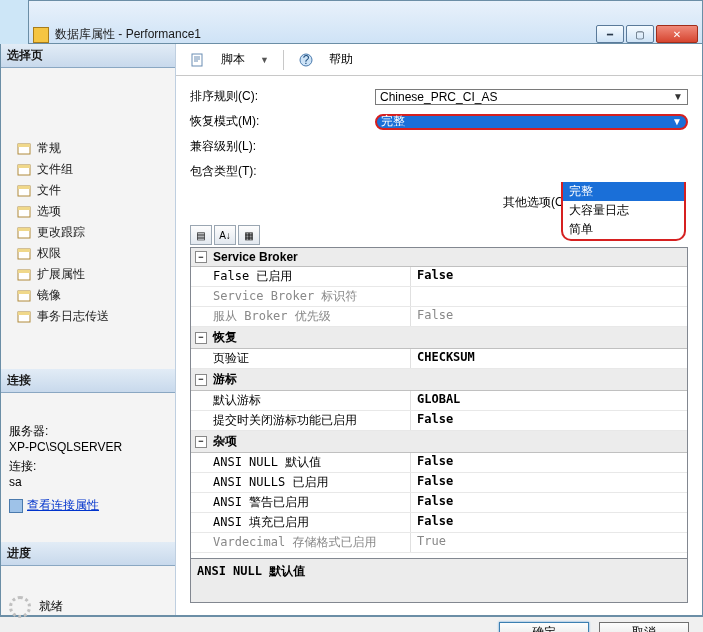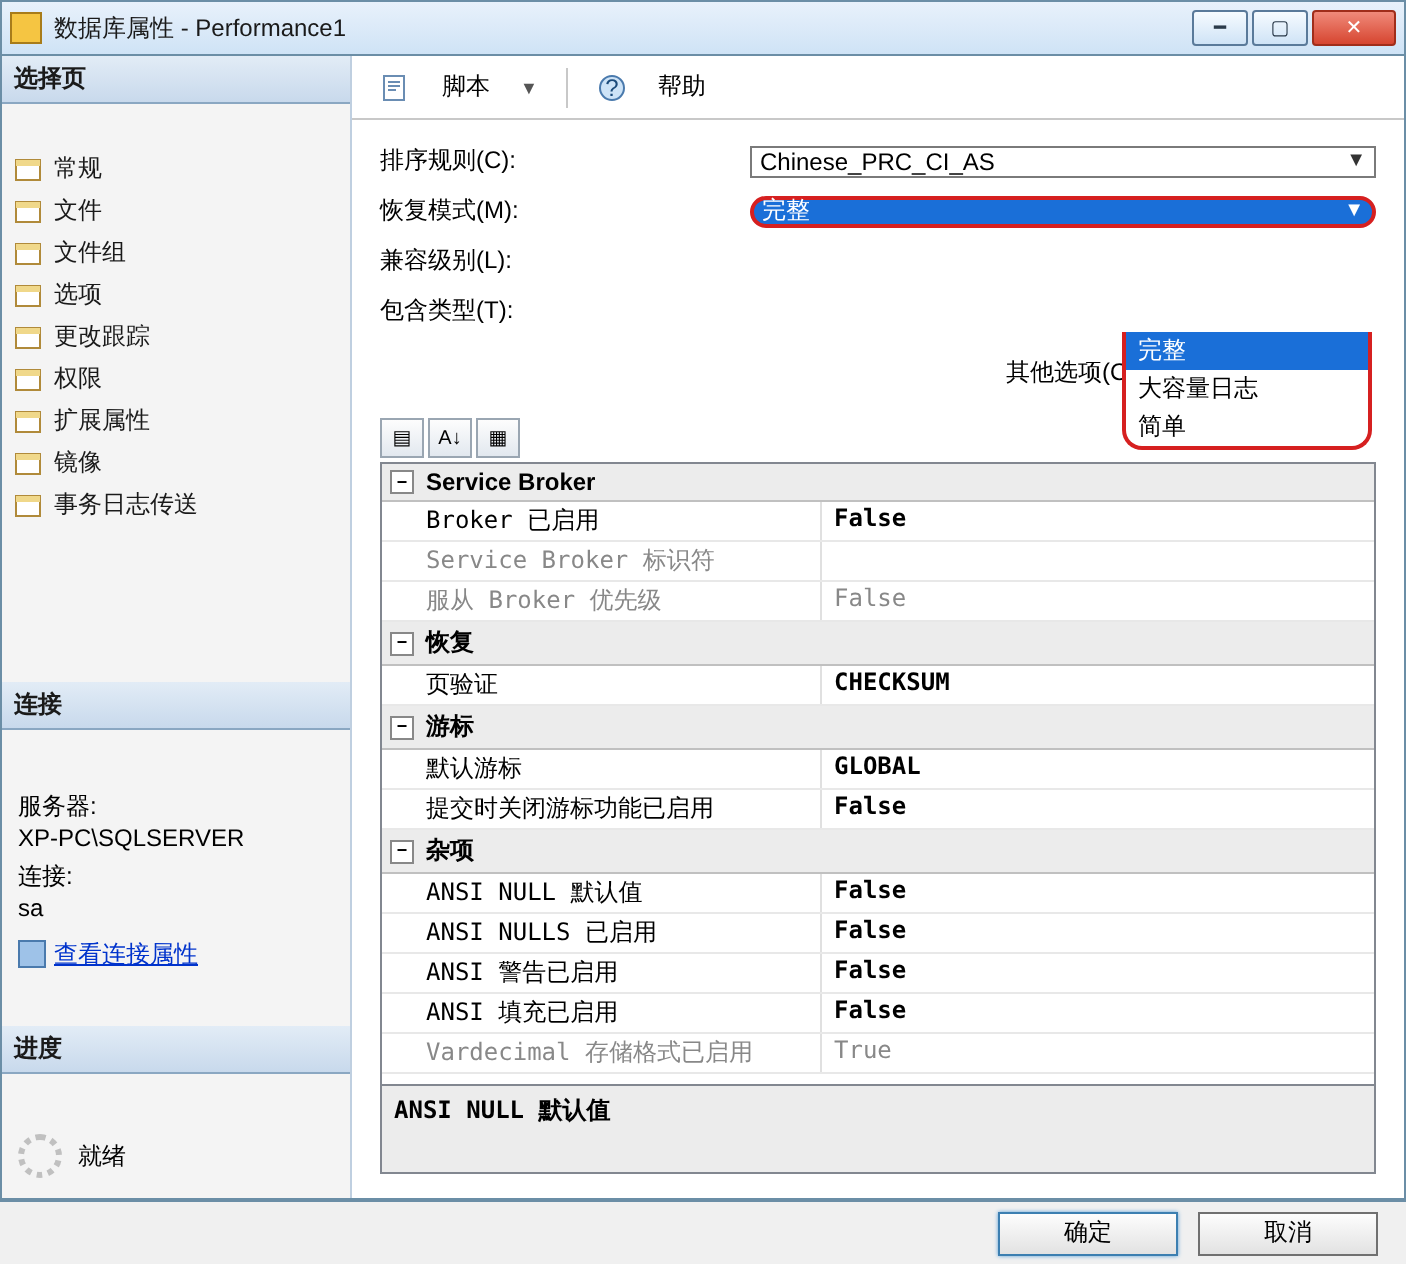--- a/index.html
+++ b/index.html
@@ -1,28 +1,28 @@
 <!DOCTYPE html>
 <html><head>
 <meta charset="utf-8">
 <style>
 * { box-sizing: border-box; margin: 0; padding: 0; font-family: "Microsoft YaHei", SimSun, sans-serif; font-size: 12px; }
 body { background: #cde6f7; width: 703px; height: 632px; overflow: hidden; }
 
-.titlebar { height: 28px; background: linear-gradient(#e8f1fb, #cfe3f6); border: 1px solid #6b8ea6; display: flex; align-items: center; padding: 0 4px; }
+.titlebar { height: 44px; background: linear-gradient(#e8f1fb, #cfe3f6); border: 1px solid #6b8ea6; display: flex; align-items: flex-end; padding: 0 4px; margin-left: 28px; }
 .titlebar-icon { width: 16px; height: 16px; background: #f5c542; border: 1px solid #a87c1a; margin-right: 6px; }
 .titlebar-text { flex: 1; color: #1a1a1a; }
 .win-btns { display: flex; gap: 2px; }
 .win-btn { width: 28px; height: 18px; border: 1px solid #5a7a9a; border-radius: 2px; background: linear-gradient(#f6fbff,#cfe3f6); display: flex; align-items: center; justify-content: center; font-size: 10px; color: #2a3a4a; cursor: pointer; }
 .win-btn.close { background: linear-gradient(#f08a7a,#d64530); color: #fff; border-color:#a02d1a; width: 42px; }
 
 .outer { display: flex; height: 572px; border: 1px solid #6b8ea6; border-top: none; background: #fff; }
 .leftpane { width: 175px; background: #f4f4f4; border-right: 1px solid #bfcfe0; display: flex; flex-direction: column; gap: 20px; }
 .section-head { background: linear-gradient(#e2ecf6,#c8d9ec); border-bottom: 1px solid #8aa7c2; padding: 3px 6px; font-weight: bold; color: #1a1a1a; }
-.nav-list { padding: 2px 0; }
+.nav-list { padding: 2px 10px; margin-top: 48px; }
 .nav-item { display: flex; align-items: center; padding: 2px 6px; cursor: pointer; }
 .nav-icon { width: 16px; height: 14px; margin-right: 4px; display: inline-flex; }
 .nav-icon svg { width:16px; height:14px; }
 .nav-label { color: #1a1a1a; }
 
 .conn-block { padding: 6px 8px; font-size: 12px; }
 .conn-label { margin-top: 4px; }
 .conn-link { color: #0033cc; text-decoration: underline; display: inline-flex; align-items: center; margin-top: 8px; cursor: pointer; }
 .conn-link-icon { width: 14px; height: 14px; margin-right: 4px; background:#9ec2e8; border:1px solid #4a7aad; }
 
@@ -94,30 +94,30 @@
           </span>
           <span class="nav-label">常规</span>
         </div>
         <div class="nav-item">
           <span class="nav-icon">
             <svg viewBox="0 0 16 14">
               <rect x="1" y="2" width="12" height="10" fill="#fff" stroke="#b08a3a"></rect>
               <rect x="1" y="2" width="12" height="3" fill="#f0d88a"></rect>
             </svg>
           </span>
+          <span class="nav-label">文件组</span>
+        </div>
+        <div class="nav-item">
+          <span class="nav-icon">
+            <svg viewBox="0 0 16 14">
+              <rect x="1" y="2" width="12" height="10" fill="#fff" stroke="#b08a3a"></rect>
+              <rect x="1" y="2" width="12" height="3" fill="#f0d88a"></rect>
+            </svg>
+          </span>
           <span class="nav-label">文件</span>
-        </div>
-        <div class="nav-item">
-          <span class="nav-icon">
-            <svg viewBox="0 0 16 14">
-              <rect x="1" y="2" width="12" height="10" fill="#fff" stroke="#b08a3a"></rect>
-              <rect x="1" y="2" width="12" height="3" fill="#f0d88a"></rect>
-            </svg>
-          </span>
-          <span class="nav-label">文件组</span>
         </div>
         <div class="nav-item">
           <span class="nav-icon">
             <svg viewBox="0 0 16 14">
               <rect x="1" y="2" width="12" height="10" fill="#fff" stroke="#b08a3a"></rect>
               <rect x="1" y="2" width="12" height="3" fill="#f0d88a"></rect>
             </svg>
           </span>
           <span class="nav-label">选项</span>
         </div>
@@ -244,21 +244,21 @@
 
       <div class="grid-toolbar">
         <div class="grid-tool">▤</div>
         <div class="grid-tool">A↓</div>
         <div class="grid-tool">▦</div>
       </div>
 
       <div class="prop-grid" id="prop-grid">
           <div class="pg-cat"><span class="pg-exp">−</span>Service Broker</div>
           <div class="pg-row">
-            <div class="pg-name">Broker 已启用</div>
+            <div class="pg-name">False 已启用</div>
             <div class="pg-val bold">False</div>
           </div>
           <div class="pg-row disabled">
             <div class="pg-name">Service Broker 标识符</div>
           </div>
           <div class="pg-row disabled">
             <div class="pg-name">服从 Broker 优先级</div>
             <div class="pg-val">False</div>
           </div>
           <div class="pg-cat"><span class="pg-exp">−</span>恢复</div>

